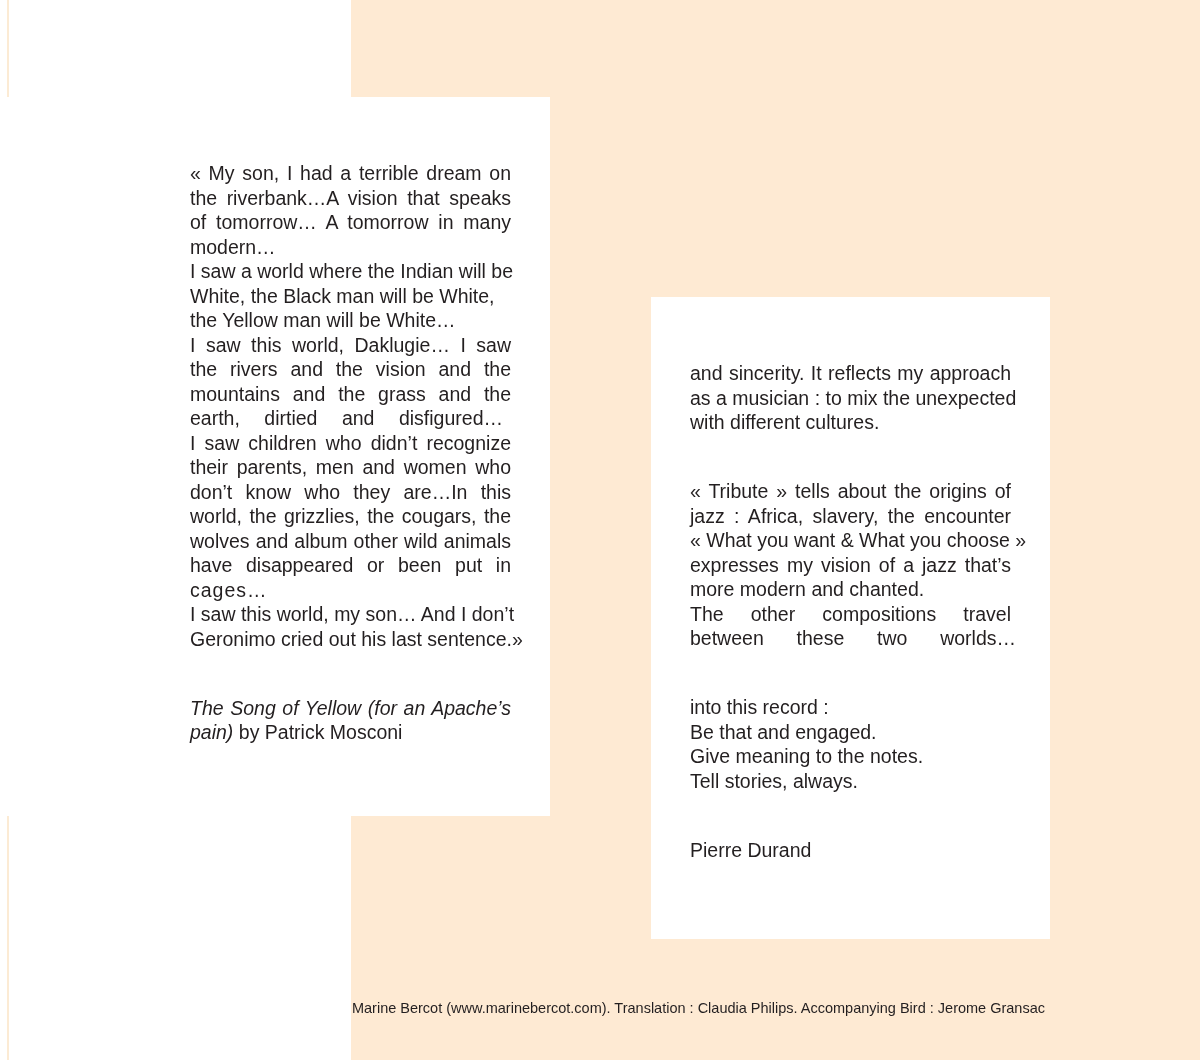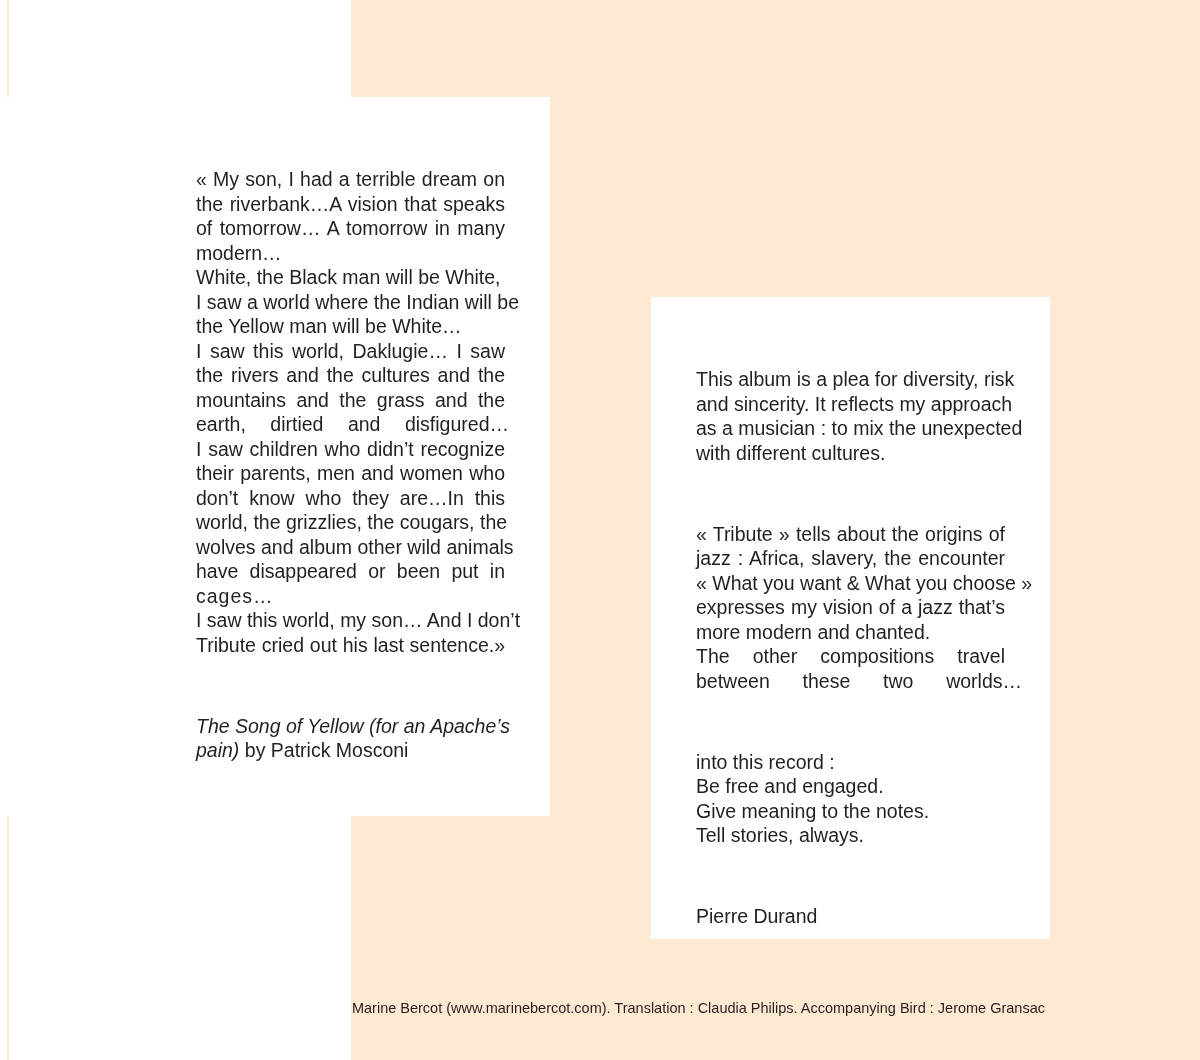--- a/index.html
+++ b/index.html
@@ -57,21 +57,21 @@
       left: 180px;
       top: 151px;
       width: 341px;
     }
     .right-text {
       left: 680px;
       top: 351px;
       width: 341px;
     }
     .para {
-      margin: 16px;
+      margin: 10px;
     }
     .line {
       display: block;
       text-align: justify;
       text-align-last: justify;
       white-space: nowrap;
     }
     .line.last {
       text-align-last: left;
     }
@@ -108,65 +108,64 @@
 
 <div class="card card-left"></div>
 <div class="card card-right"></div>
 
 <div class="text-block left-text">
   <div class="para">
     <span class="line">« My son, I had a terrible dream on</span>
     <span class="line">the riverbank…A vision that speaks</span>
     <span class="line">of tomorrow… A tomorrow in many</span>
     <span class="line last">modern…</span>
+    <span class="line last">I saw a world where the Indian will be</span>
     <span class="line last">White, the Black man will be White,</span>
-    <span class="line last">I saw a world where the Indian will be</span>
     <span class="line last">the Yellow man will be White…</span>
     <span class="line">I saw this world, Daklugie… I saw</span>
-    <span class="line">the rivers and the cultures and the</span>
+    <span class="line">the rivers and the vision and the</span>
     <span class="line">mountains and the grass and the</span>
     <span class="line" style="width:313px;">earth, dirtied and disfigured…</span>
     <span class="line">I saw children who didn’t recognize</span>
     <span class="line">their parents, men and women who</span>
     <span class="line">don’t know who they are…In this</span>
     <span class="line">world, the grizzlies, the cougars, the</span>
     <span class="line">wolves and album other wild animals</span>
     <span class="line">have disappeared or been put in</span>
     <span class="line last" style="letter-spacing:1px;">cages…</span>
     <span class="line">I saw this world, my son… And I don’t</span>
-    <span class="line">Tribute cried out his last sentence.»</span>
+    <span class="line">Geronimo cried out his last sentence.»</span>
   </div>
   <span class="blank"></span>
   <div class="para">
     <span class="line italic">The Song of Yellow (for an Apache’s</span>
     <span class="line last"><span class="italic">pain)</span><span> by Patrick Mosconi</span></span>
   </div>
 </div>
 
 <div class="text-block right-text">
   <div class="para">
-    <span class="line">This album is a plea for diversity, risk</span>
     <span class="line">and sincerity. It reflects my approach</span>
     <span class="line">as a musician : to mix the unexpected</span>
     <span class="line last">with different cultures.</span>
   </div>
   <span class="blank"></span>
   <div class="para">
     <span class="line">« Tribute » tells about the origins of</span>
     <span class="line">jazz : Africa, slavery, the encounter</span>
     <span class="line">« What you want &amp; What you choose »</span>
     <span class="line">expresses my vision of a jazz that’s</span>
     <span class="line last">more modern and chanted.</span>
     <span class="line">The other compositions travel</span>
     <span class="line" style="width:326px;">between these two worlds…</span>
   </div>
   <span class="blank"></span>
   <div class="para">
     <span class="line last">into this record :</span>
-    <span class="line last">Be free and engaged.</span>
+    <span class="line last">Be that and engaged.</span>
     <span class="line last">Give meaning to the notes.</span>
     <span class="line last">Tell stories, always.</span>
   </div>
   <span class="blank"></span>
   <div class="para">
     <span class="line last">Pierre Durand</span>
   </div>
 </div>
 
 <div class="credits">

